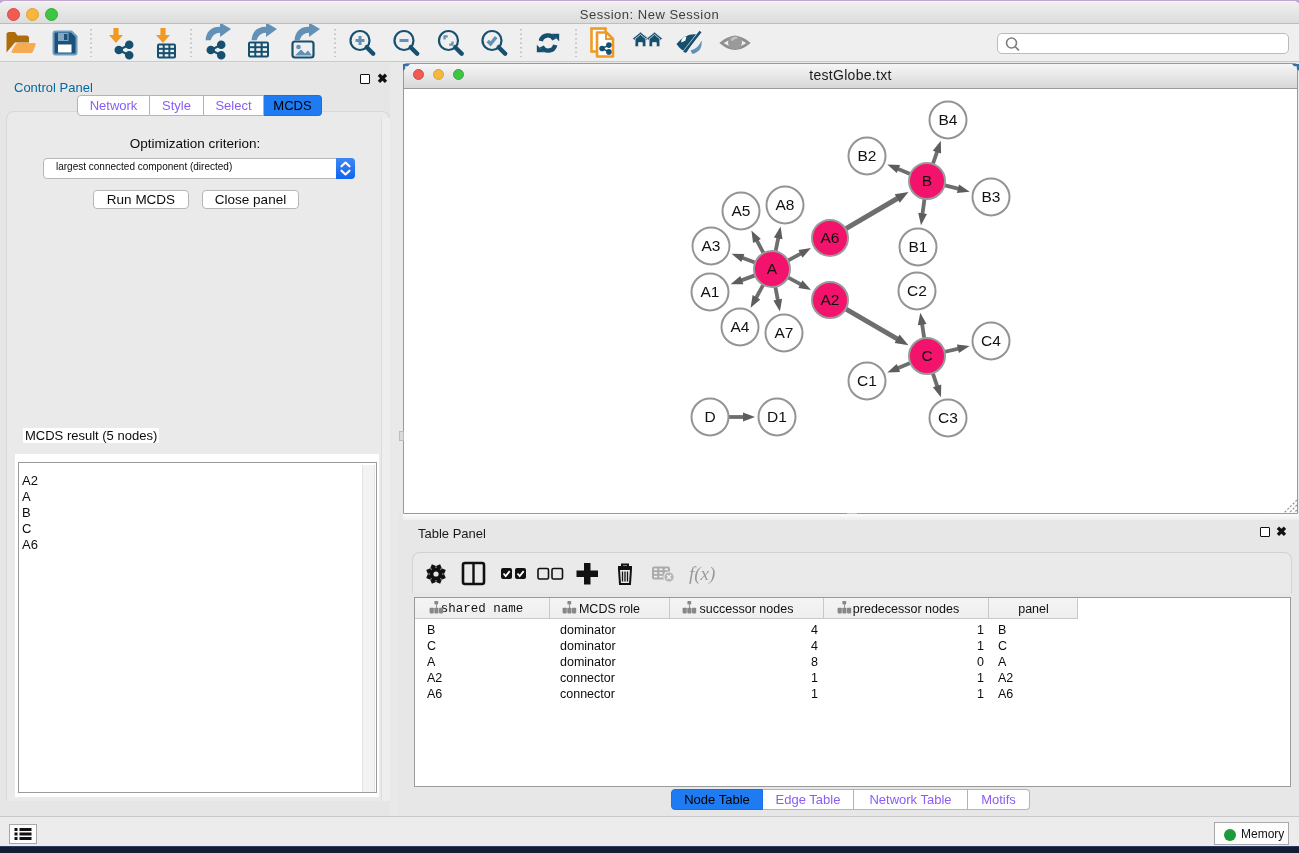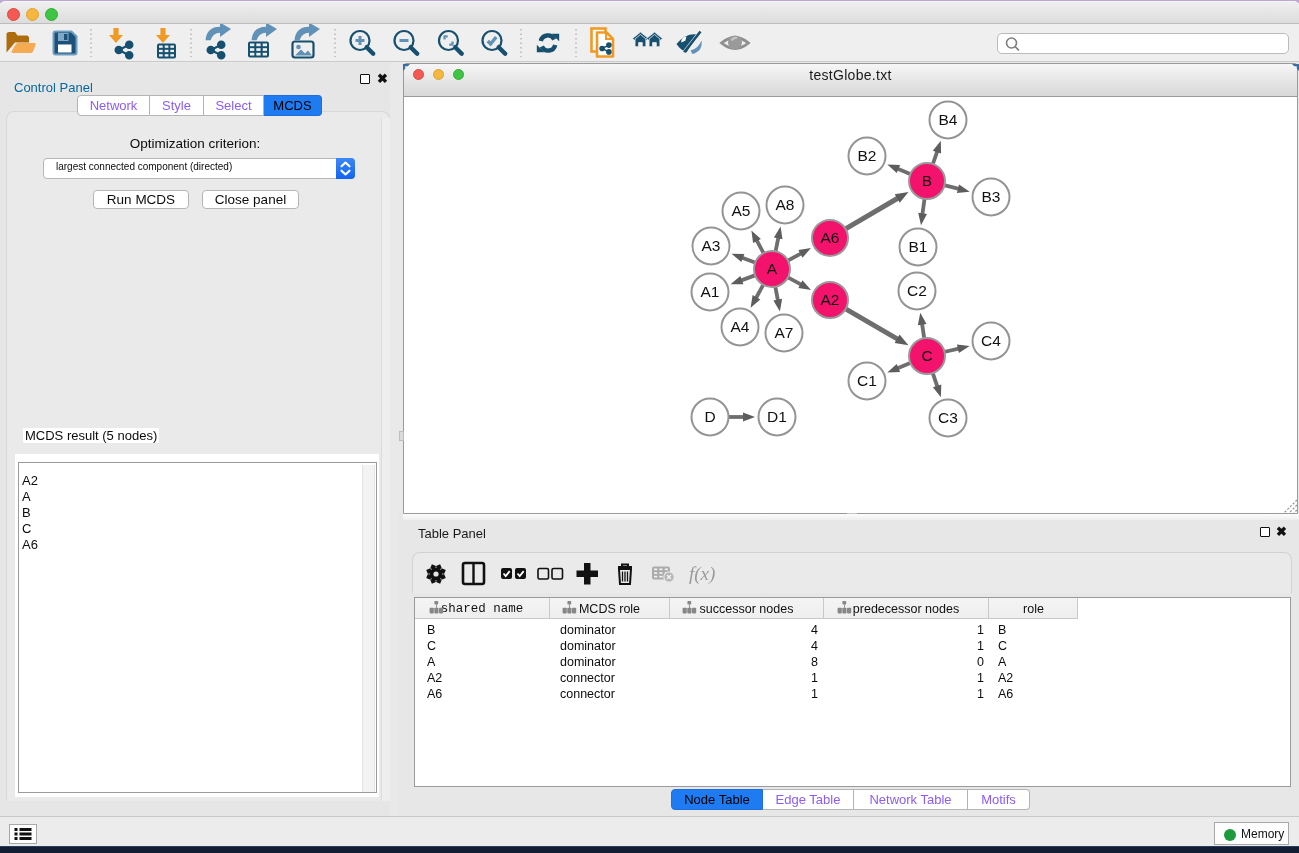--- a/index.html
+++ b/index.html
@@ -45,21 +45,21 @@
   #result-white { left:15px; top:454px; width:364px; height:343px; background:#fff; }
   #groupbox { left:18px; top:462px; width:359px; height:331px; border:1px solid #9b9b9b; }
   #grouplabel { left:23px; top:428px; background:#fff; padding:0 2px; font-size:13px; color:#0c0c0c; }
   #listbox { left:19px; top:469px; width:356px; height:323px; }
   #listbox .item { position:absolute; left:3px; font-size:13px; color:#0c0c0c; }
   #list-scroll { position:absolute; right:0px; top:-4px; width:13px; height:327px; background:#f3f3f3;
       border-left:1px solid #e4e4e4; border-right:1px solid #e4e4e4; }
   
   #netwin { left:403px; top:63px; width:895px; height:451px; background:#fff;
      border:1px solid #9a9a9a; border-radius:4px 4px 0 0; }
-  #nettitle { left:403px; top:63px; width:895px; height:34px; background:linear-gradient(#f6f6f6,#d8d8d8);
+  #nettitle { left:403px; top:63px; width:895px; height:26px; background:linear-gradient(#f6f6f6,#d8d8d8);
      border:1px solid #9a9a9a; border-radius:4px 4px 0 0; }
   #nettitle .t1 { left:9px; top:5px; width:11px; height:11px; background:#f25a52; border:1px solid #dd4741; }
   #nettitle .t2 { left:29px; top:5px; width:11px; height:11px; background:#f6b73e; border:1px solid #e0a131; }
   #nettitle .t3 { left:49px; top:5px; width:11px; height:11px; background:#3ec544; border:1px solid #2fae35; }
   #nettitle .wt { position:absolute; width:100%; top:3px; text-align:center; font-size:14px; color:#1a1a1a; letter-spacing:0.3px; }
   
   #tpanel { left:398px; top:514px; width:901px; height:302px; background:#e7e7e7; }
   #tp-title { left:418px; top:526px; font-size:13px; color:#1a1a1a; }
   #tp-toolbar { left:412px; top:552px; width:880px; height:41px; background:#eaeaea;
       border:1px solid #d2d2d2; border-radius:8px 8px 0 0; border-bottom:none; }
@@ -78,20 +78,21 @@
   #membtn .mtext { position:absolute; left:26px; top:4px; }
   #bottomdark { left:0; top:846px; width:1299px; height:7px; background:#121d33; border-top:1px solid #2c3c60; }
 </style>
 </head>
 <body>
 <div class="abs" id="desktop"></div>
 <div class="abs" id="titlebar">
   <div class="tl t1"></div>
     <div class="tl t2"></div>
     <div class="tl t3"></div>
+  <div class="abs" id="titletext">Session: New Session</div>
 </div>
 <div class="abs" id="toolbar">
   <svg width="1299" height="38" style="position:absolute;left:0;top:0" xmlns="http://www.w3.org/2000/svg">
 <line x1="91" y1="5" x2="91" y2="33" stroke="#999" stroke-width="1" stroke-dasharray="1.5,3"></line>
 <line x1="191" y1="5" x2="191" y2="33" stroke="#999" stroke-width="1" stroke-dasharray="1.5,3"></line>
 <line x1="335" y1="5" x2="335" y2="33" stroke="#999" stroke-width="1" stroke-dasharray="1.5,3"></line>
 <line x1="521" y1="5" x2="521" y2="33" stroke="#999" stroke-width="1" stroke-dasharray="1.5,3"></line>
 <line x1="576" y1="5" x2="576" y2="33" stroke="#999" stroke-width="1" stroke-dasharray="1.5,3"></line>
 <path d="M6.5,10.5 q0,-2.5 2.5,-2.5 h6 l2.5,3.5 h9 q2.5,0 2.5,2.5 v4.5 h-14 l-8.5,10 z" fill="#ad6c0e"></path>
       <path d="M15.5,20.5 q0.8,-1.5 2.8,-1.5 h16 q2,0 1.3,1.9 l-2.6,6.6 q-0.7,1.5 -2.6,1.5 h-17.5 q-2,0 -1.3,-1.8 z" fill="#f7ab51"></path>
@@ -384,21 +385,21 @@
 </g>
 <text x="276" y="27" font-family="Liberation Serif,serif" font-style="italic" font-size="19" fill="#9a9a9a">f(x)</text>
 </svg>
   </div>
 <div class="abs" id="ttable">
   <div id="thead">
     <div class="hcell" style="left:0;width:135px;font-family:Liberation Mono, monospace;">shared name</div>
     <div class="hcell" style="left:135px;width:120px;">MCDS role</div>
     <div class="hcell" style="left:255px;width:154px;">successor nodes</div>
     <div class="hcell" style="left:409px;width:165px;">predecessor nodes</div>
-    <div class="hcell" style="left:574px;width:89px;border-right:none;">role</div>
+    <div class="hcell" style="left:574px;width:89px;border-right:none;">panel</div>
   </div>
   <div class="tcell" style="left:12px;top:25px;">B</div>
 <div class="tcell" style="left:145px;top:25px;">dominator</div>
 <div class="tcell" style="left:346px;top:25px;width:57px;text-align:right;">4</div>
 <div class="tcell" style="left:512px;top:25px;width:57px;text-align:right;">1</div>
 <div class="tcell" style="left:583px;top:25px;">B</div>
 <div class="tcell" style="left:12px;top:41px;">C</div>
 <div class="tcell" style="left:145px;top:41px;">dominator</div>
 <div class="tcell" style="left:346px;top:41px;width:57px;text-align:right;">4</div>
 <div class="tcell" style="left:512px;top:41px;width:57px;text-align:right;">1</div>

